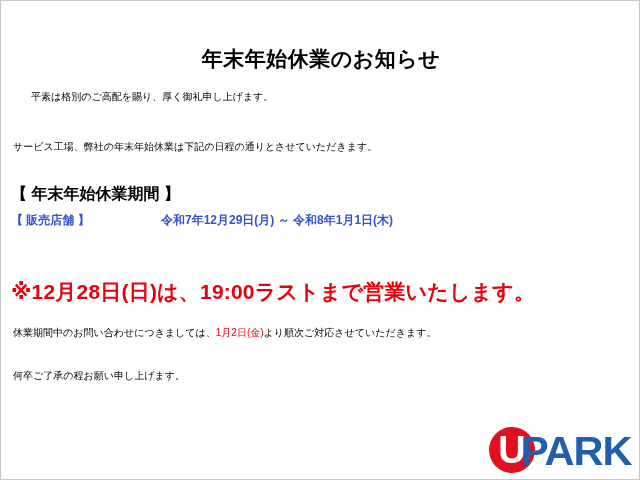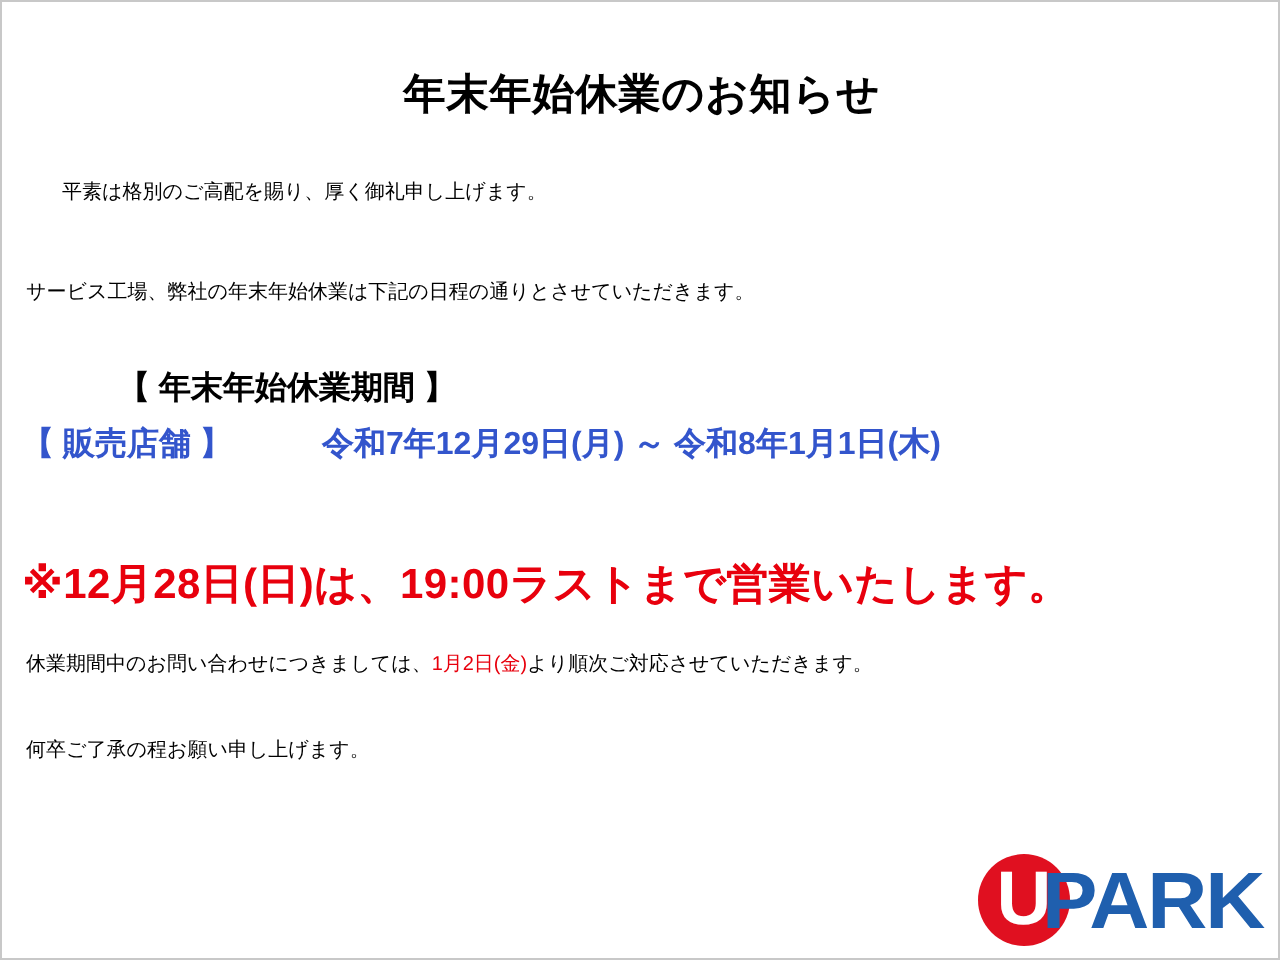--- a/index.html
+++ b/index.html
@@ -17,21 +17,21 @@
     position: relative;
     box-sizing: border-box;
     width: 640px;
     height: 480px;
     background: #ffffff;
     border: 1px solid #c8c8c8;
     overflow: hidden;
   }
   .notice-title {
     position: absolute;
-    top: 32px;
+    top: 44px;
     left: 0;
     width: 640px;
     text-align: center;
     font-size: 21px;
     font-weight: bold;
     color: #000000;
     letter-spacing: 0.5px;
   }
   .body-line {
     position: absolute;
@@ -47,26 +47,25 @@
   .line-closing    { top: 369px; }
 
   .section-heading {
     position: absolute;
     left: 10px;
     top: 183px;
     font-size: 16px;
     font-weight: bold;
     color: #000000;
     white-space: nowrap;
-    margin-left: 48px;
   }
   .date-row {
     position: absolute;
     left: 10px;
-    font-size: 16px;
+    font-size: 12px;
     font-weight: bold;
     white-space: nowrap;
   }
   .row-shop    { top: 211px; color: #3355cc; }
   .row-factory { top: 235px; color: #1a8040; }
 
   .date-label  { display: inline-block; }
   .lbl-shop    { width: 150px; }
   .lbl-factory { width: 150px; }
   .date-range  { display: inline-block; }

